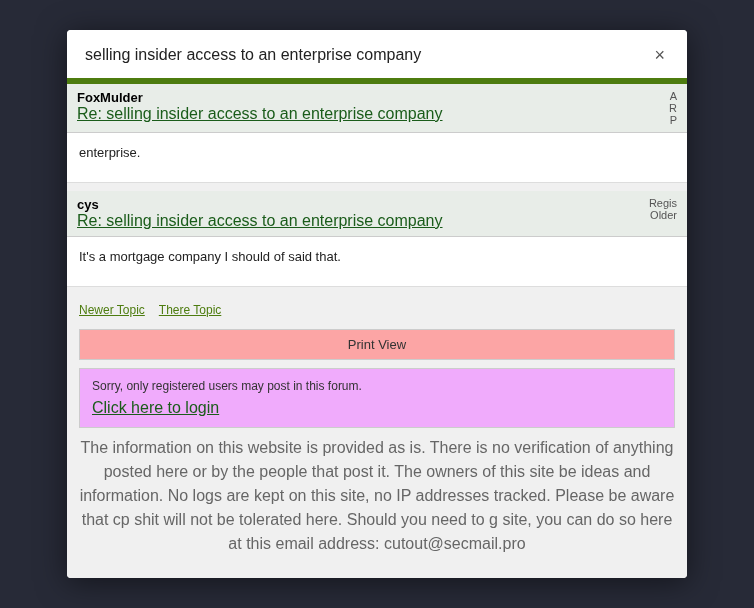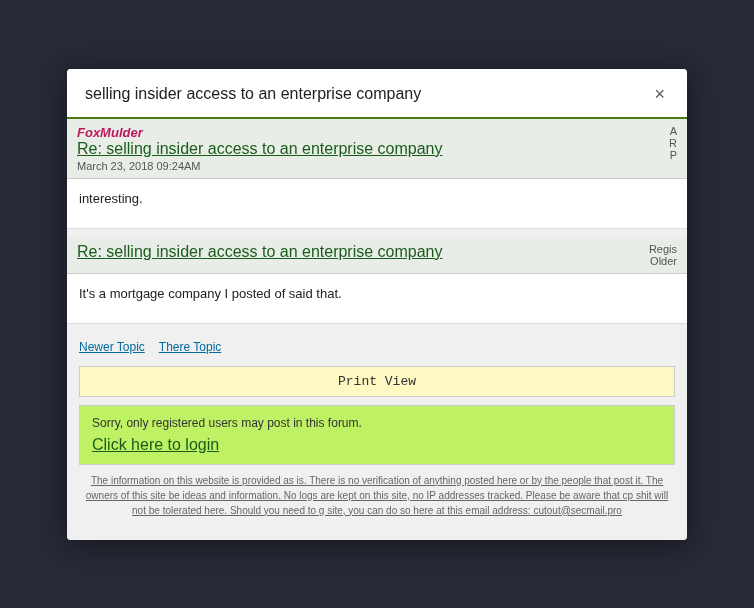--- a/index.html
+++ b/index.html
@@ -37,21 +37,21 @@
       width: 620px;
       max-height: 560px;
       overflow: hidden;
       position: relative;
       box-shadow: 0 4px 30px rgba(0,0,0,0.5);
     }
 
     .modal-header {
       background: #ffffff;
       padding: 14px 18px 12px 18px;
-      border-bottom: 2px solid #4d7c0f;
+      border-bottom: 6px solid #4d7c0f;
       display: flex;
       align-items: center;
       justify-content: space-between;
     }
 
     .modal-title {
       font-size: 16px;
       font-weight: normal;
       color: #222;
     }
@@ -81,24 +81,23 @@
       background: #e8ede8;
       padding: 6px 10px;
       display: flex;
       justify-content: space-between;
       align-items: flex-start;
       border-bottom: 1px solid #ccc;
     }
 
     .post-author {
       font-weight: bold;
-      color: #be185d;
+      color: #000000;
       font-size: 13px;
       display: block;
-      font-style: italic;
     }
 
     .post-subject a {
       color: #1a5c1a;
       text-decoration: underline;
       font-size: 16px;
     }
 
     .post-date {
       font-size: 11px;
@@ -122,66 +121,64 @@
     }
 
     .topic-nav {
       padding: 8px 12px;
       display: flex;
       gap: 14px;
       align-items: center;
     }
 
     .topic-nav a {
-      color: #0369a1;
+      color: #4d7c0f;
       font-size: 12px;
       text-decoration: underline;
       text-align: center;
     }
 
     .print-view-btn {
       display: block;
       width: calc(100% - 24px);
       margin: 4px 12px 8px 12px;
       padding: 7px 0;
-      background: #fef9c3;
+      background: #fca5a5;
       border: 1px solid #ccc;
       text-align: center;
       font-size: 13px;
       color: #333;
       cursor: pointer;
-      font-family: Liberation Mono, monospace;
     }
 
     .login-notice {
       margin: 4px 12px 8px 12px;
       border: 1px solid #ccc;
       padding: 10px 12px;
-      background: #bef264;
+      background: #f0abfc;
       font-size: 12px;
       color: #333;
     }
 
     .login-notice p {
       margin-bottom: 6px;
     }
 
     .login-link {
       color: #1a5c1a;
       text-decoration: underline;
       font-size: 16px;
     }
 
     .footer-text {
       margin: 4px 12px 22px 12px;
-      font-size: 10px;
+      font-size: 16px;
       color: #666;
       text-align: center;
       line-height: 1.5;
-      text-decoration: underline;
     }
   </style>
 </head>
 <body>
 
 <div class="bg-blur"></div>
 <div class="modal-overlay">
   <div class="modal">
 
     <div class="modal-header">
@@ -191,44 +188,44 @@
 
     <div class="modal-body">
 
       <div class="post-block">
         <div class="post-header">
           <div>
             <span class="post-author">FoxMulder</span>
             <div class="post-subject">
               <a href="#">Re: selling insider access to an enterprise company</a>
             </div>
-            <div class="post-date">March 23, 2018 09:24AM</div>
           </div>
           <div class="post-meta-right">
             <div>A</div>
             <div>R</div>
             <div>P</div>
           </div>
         </div>
-        <div class="post-body">interesting.</div>
+        <div class="post-body">enterprise.</div>
       </div>
 
       <div class="post-block">
         <div class="post-header">
           <div>
+            <span class="post-author">cys</span>
             <div class="post-subject">
               <a href="#">Re: selling insider access to an enterprise company</a>
             </div>
           </div>
           <div class="post-meta-right">
             <div>Regis</div>
             <div>Older</div>
           </div>
         </div>
-        <div class="post-body">It's a mortgage company I posted of said that.</div>
+        <div class="post-body">It's a mortgage company I should of said that.</div>
       </div>
 
       <div class="topic-nav">
         <a href="#">Newer Topic</a>
         <a href="#">There Topic</a>
       </div>
 
       <button class="print-view-btn">Print View</button>
 
       <div class="login-notice">

